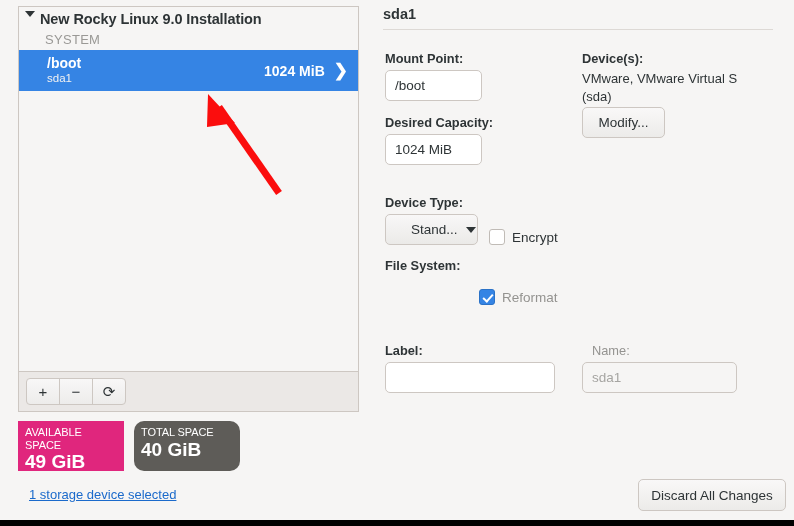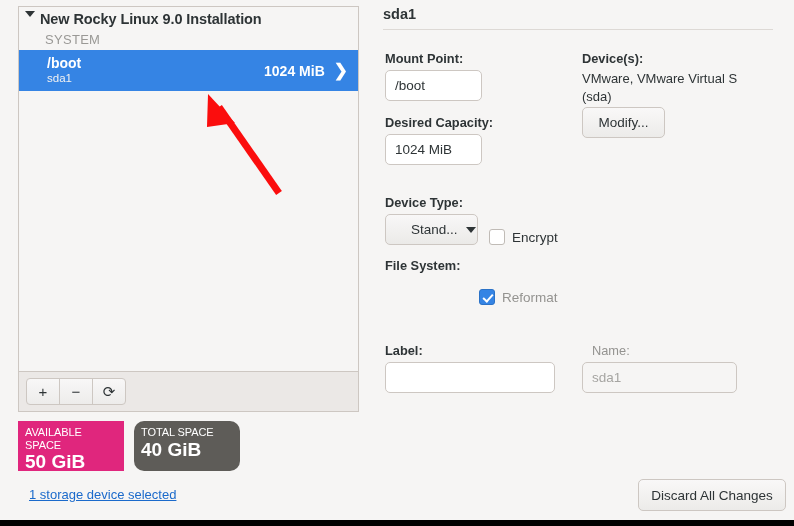--- a/index.html
+++ b/index.html
@@ -392,21 +392,21 @@
   <div id="list-toolbar">
     <div class="tb-btn">+</div>
     <div class="tb-btn">−</div>
     <div class="tb-btn">⟳</div>
   </div>
 </div>
 
 <div id="space-badges">
   <div class="badge badge-pink">
     <span class="badge-cap">AVAILABLE SPACE</span>
-    <span class="badge-val">50 GiB</span>
+    <span class="badge-val">49 GiB</span>
   </div>
   <div class="badge badge-grey">
     <span class="badge-cap">TOTAL SPACE</span>
     <span class="badge-val">40 GiB</span>
   </div>
 </div>
 
 <div id="storage-link">1 storage device selected</div>
 
 <div id="right-panel">

